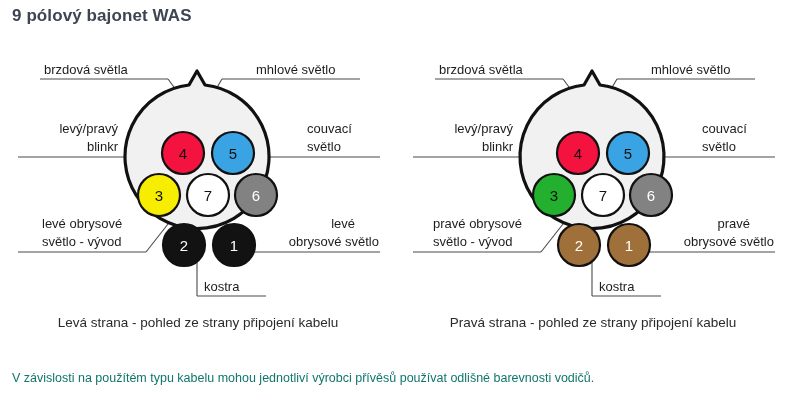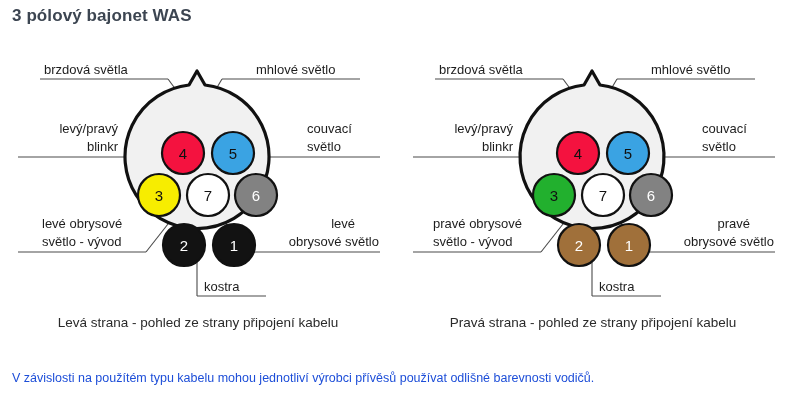--- a/index.html
+++ b/index.html
@@ -39,21 +39,21 @@
   .diagram-left  { left: 0px; }
   .diagram-right { left: 395px; }
   .diagram svg {
     display: block;
   }
   .footnote {
     position: absolute;
     left: 12px;
     top: 371px;
     font-size: 12.5px;
-    color: #1d4ed8;
+    color: #0f766e;
     white-space: nowrap;
   }
   text {
     font-family: "Liberation Sans", sans-serif;
     fill: #1d1d1d;
   }
   .lbl {
     font-size: 13px;
   }
   .caption {
@@ -84,21 +84,21 @@
     stroke-linejoin: round;
   }
   .pin {
     stroke: #111111;
     stroke-width: 2.2;
   }
 </style>
 </head>
 <body>
 
-<div class="page-title">3 pólový bajonet WAS</div>
+<div class="page-title">9 pólový bajonet WAS</div>
 
 <div class="diagrams">
 
   <div class="diagram diagram-left">
     <svg width="396" height="295" viewBox="0 0 396 295" xmlns="http://www.w3.org/2000/svg">
 
       <g>
         <line class="underline" x1="40" y1="39" x2="168" y2="39"></line>
         <line class="leader" x1="168" y1="39" x2="188" y2="66"></line>
 

